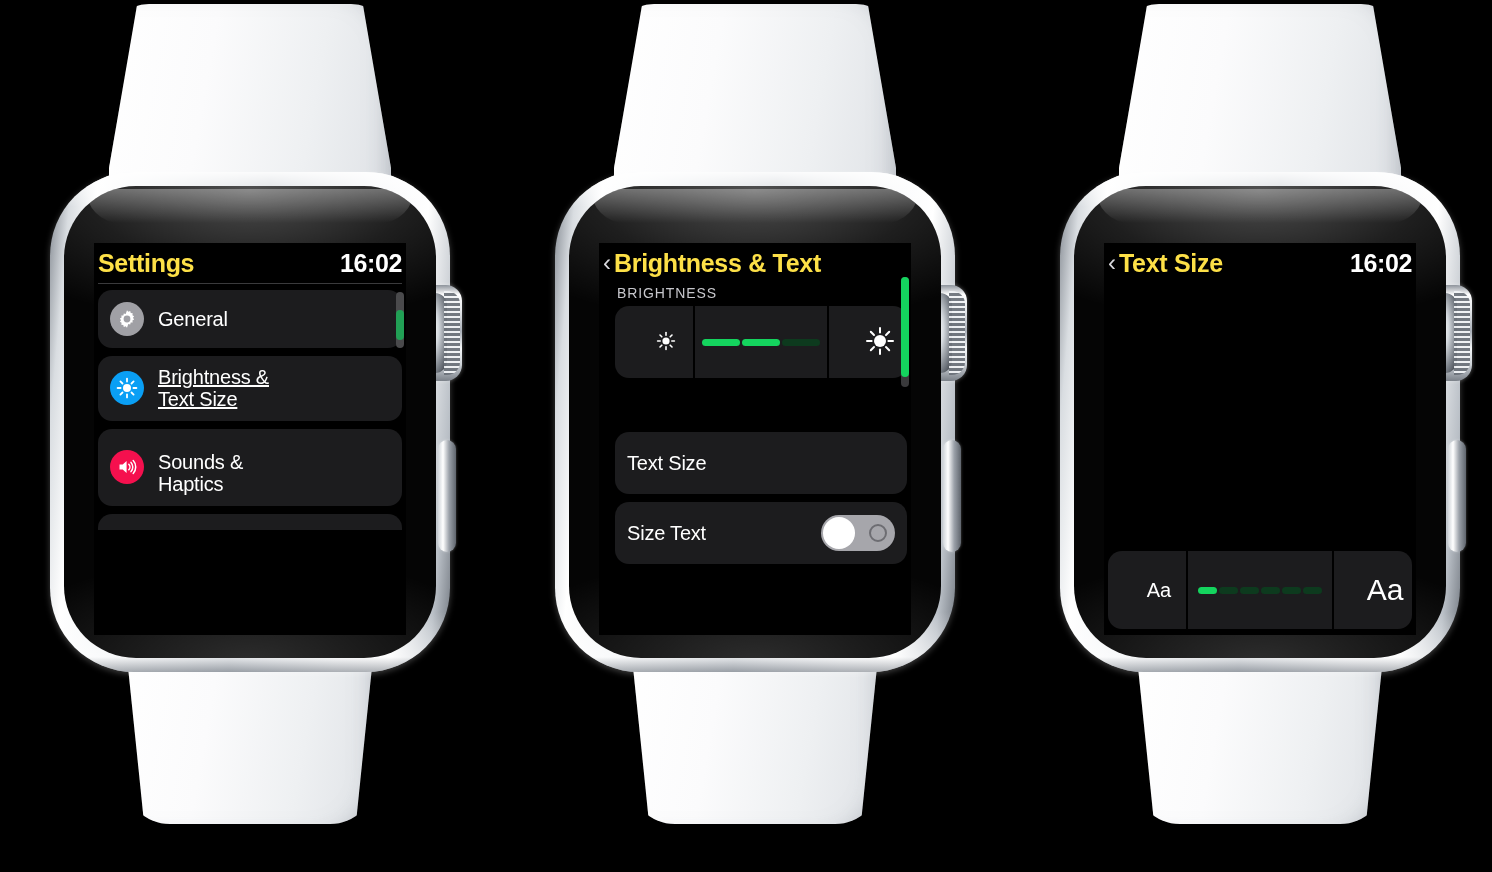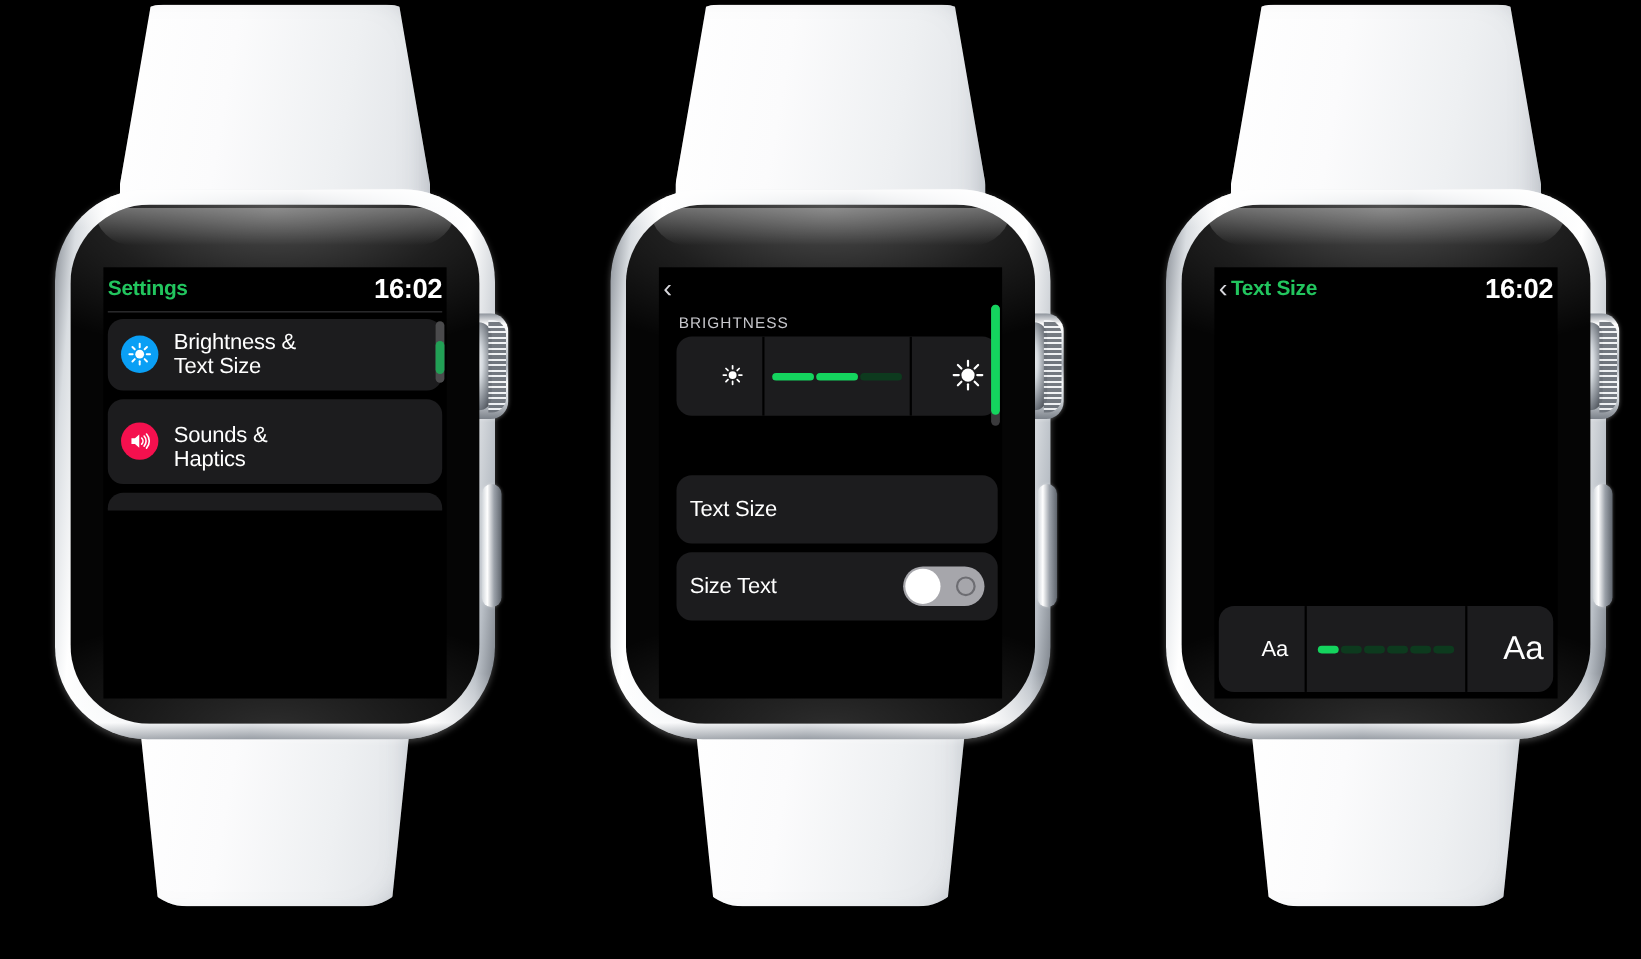--- a/index.html
+++ b/index.html
@@ -105,21 +105,21 @@
     top: 243px; width: 312px; height: 392px;
     background: #000; overflow: hidden;
     font-size: 14px;
   }
 
   .s-header {
     position: relative; height: 40px;
     display: flex; align-items: center; padding: 0 4px;
   }
   .s-title {
-    color: #22c55e; font-size: 19px; font-weight: 700; letter-spacing: -.3px;
+    color: #fde047; font-size: 25px; font-weight: 700; letter-spacing: -.3px;
     white-space: nowrap;
   }
   .s-chev {
     color: #d8d8dd; font-size: 24px; font-weight: 400;
     margin-right: 3px; line-height: 1;
   }
   .s-time {
     margin-left: auto; color:#fff; font-size: 25px; font-weight: 600;
     letter-spacing: -.4px;
   }
@@ -198,38 +198,47 @@
         <span class="s-time">16:02</span>
       </div>
       <div class="hdr-rule"></div>
 
       <div style="position:relative;">
 
         <div class="scroll-ind" style="top:2px;height:56px;">
           <div class="scroll-thumb" style="top:18px;height:30px;background:#21a055;"></div>
         </div>
 
+        <div class="row">
+          <span class="ico" style="background:#a0a0a5;">
+            <svg width="24" height="24" viewBox="0 0 24 24">
+              <path fill="#fff" d="M12 3.2l1.3 1.5 1.9-.6.5 1.9 2 .2-.3 2 1.7 1-1.1 1.6 1.1 1.6-1.7 1 .3 2-2 .2-.5 1.9-1.9-.6L12 20.8l-1.3-1.5-1.9.6-.5-1.9-2-.2.3-2-1.7-1L6 13.2 4.9 11.6l1.7-1-.3-2 2-.2.5-1.9 1.9.6z"></path>
+              <circle cx="12" cy="12" r="3.4" fill="#a0a0a5"></circle>
+            </svg>
+          </span>
+          <span class="row-label">General</span>
+        </div>
 
         <div class="row">
           <span class="ico" style="background:#0a9ff5;">
             <svg width="24" height="24" viewBox="0 0 24 24">
               <circle cx="12" cy="12" r="4" fill="#fff"></circle>
               <g stroke="#fff" stroke-width="1.8" stroke-linecap="round">
                 <line x1="12" y1="2.6" x2="12" y2="5.6"></line>
                   <line x1="12" y1="18.4" x2="12" y2="21.4"></line>
                 <line x1="2.6" y1="12" x2="5.6" y2="12"></line>
                   <line x1="18.4" y1="12" x2="21.4" y2="12"></line>
                 <line x1="5.4" y1="5.4" x2="7.5" y2="7.5"></line>
                   <line x1="16.5" y1="16.5" x2="18.6" y2="18.6"></line>
                 <line x1="18.6" y1="5.4" x2="16.5" y2="7.5"></line>
                   <line x1="7.5" y1="16.5" x2="5.4" y2="18.6"></line>
               </g>
             </svg>
           </span>
-          <span class="row-label" style="white-space:pre-line;">Brightness &amp;
+          <span class="row-label" style="white-space:pre-line;text-decoration:underline;">Brightness &amp;
 Text Size</span>
         </div>
 
         <div class="row">
           <span class="ico" style="background:#f5104e;">
             <svg width="24" height="24" viewBox="0 0 24 24">
               <path fill="#fff" d="M4.5 9.4h3.2L11.6 6v12l-3.9-3.4H4.5z"></path>
               <g stroke="#fff" stroke-width="1.5" fill="none" stroke-linecap="round">
                 <path d="M13.8 9.2a4 4 0 0 1 0 5.6"></path>
                 <path d="M16 7.4a6.8 6.8 0 0 1 0 9.2"></path>
@@ -250,20 +259,21 @@
     <div class="band-top"></div>
     <div class="band-bottom"></div>
     <div class="case"></div>
     <div class="crown"></div>
     <div class="side-btn"></div>
     <div class="glass"></div>
 
     <div class="screen">
       <div class="s-header">
         <span class="s-chev">‹</span>
+        <span class="s-title">Brightness &amp; Text</span>
         <span class="s-time"></span>
       </div>
 
       <div style="position:relative;margin-left:12px;">
         <div class="grp-label">BRIGHTNESS</div>
 
         <div class="scroll-ind" style="top:-6px;height:110px;background:#3a3a3c;">
           <div class="scroll-thumb" style="top:0;height:100px;background:#14d45e;"></div>
         </div>
 

